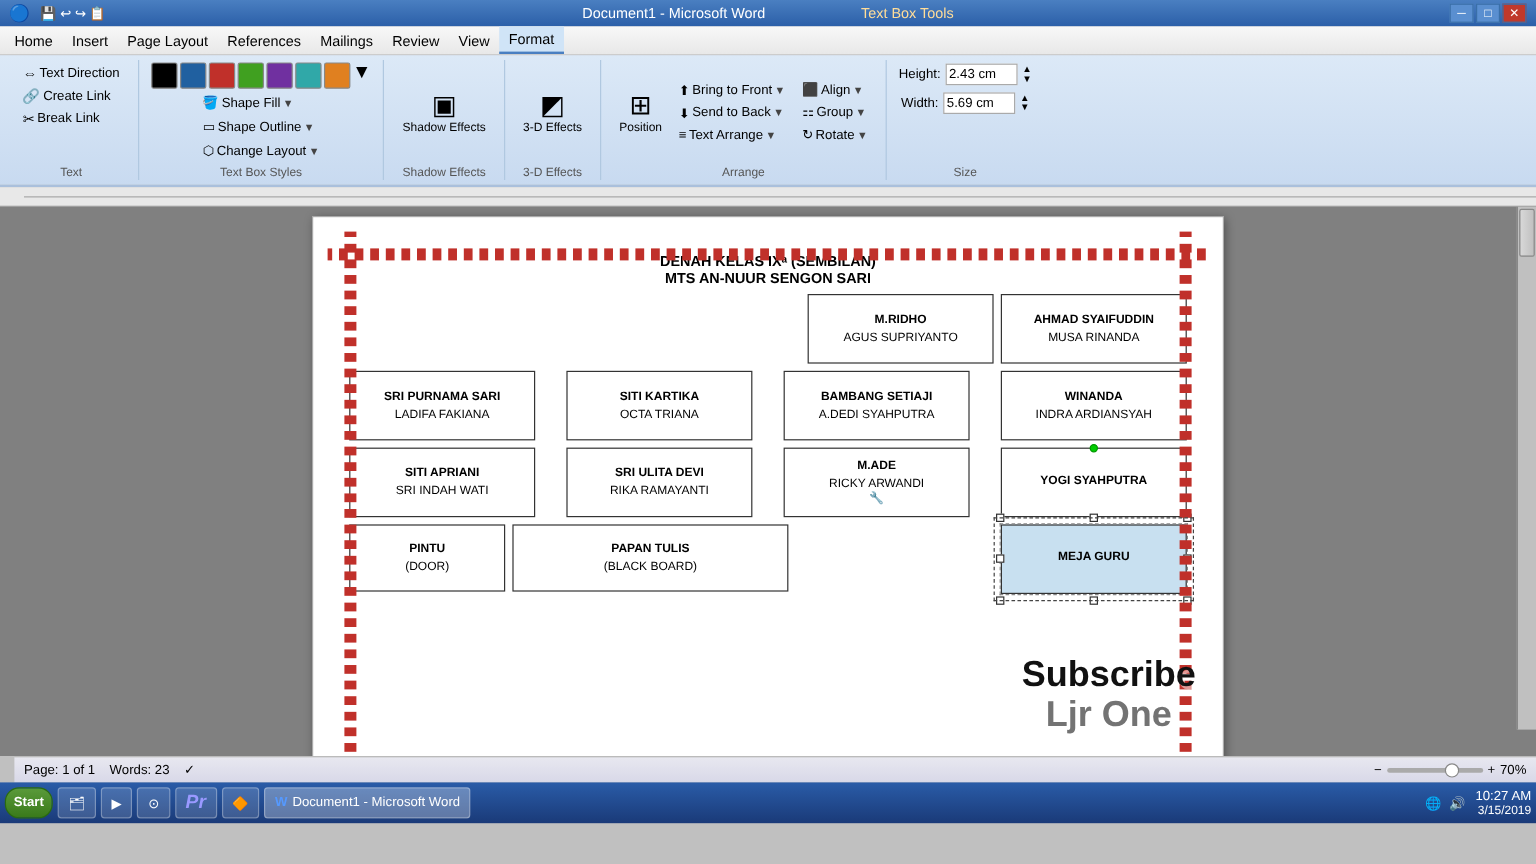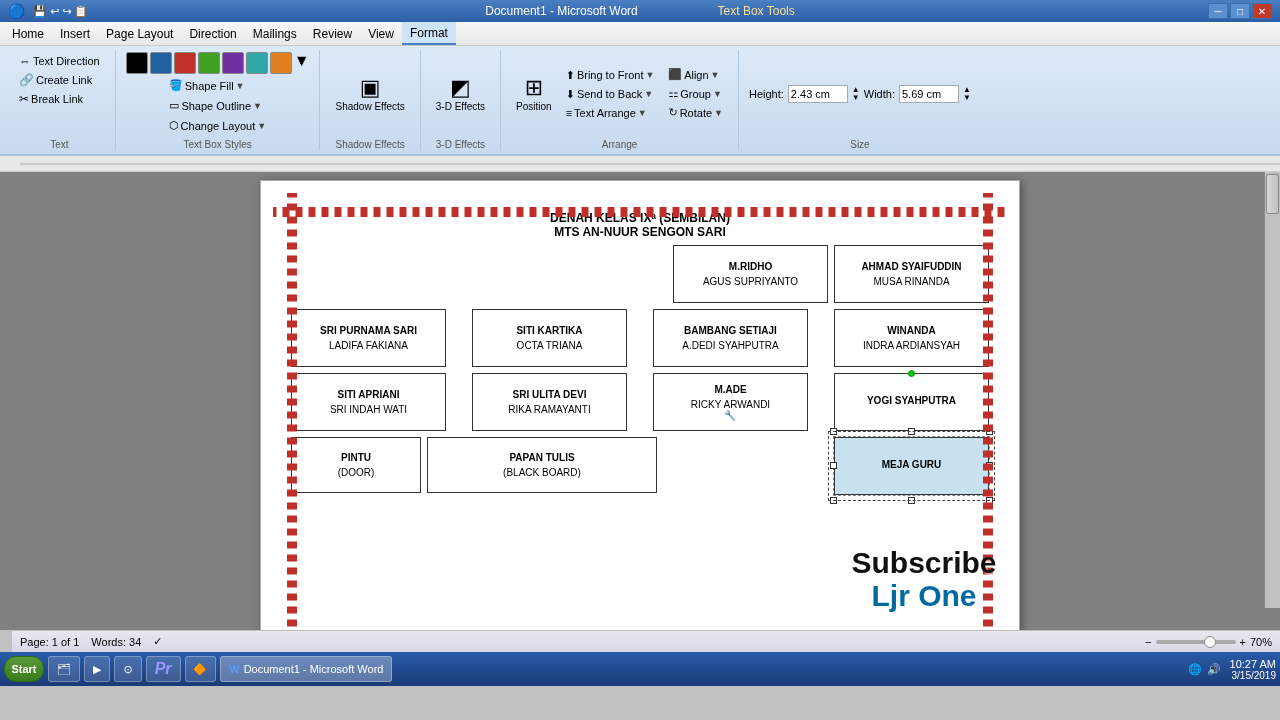--- a/index.html
+++ b/index.html
@@ -263,21 +263,21 @@
       <div class="title-btn">─</div>
       <div class="title-btn">□</div>
       <div class="title-btn close">✕</div>
     </div>
   </div>
 
   <div class="menu-bar">
     <div class="menu-item">Home</div>
     <div class="menu-item">Insert</div>
     <div class="menu-item">Page Layout</div>
-    <div class="menu-item">Direction</div>
+    <div class="menu-item">References</div>
     <div class="menu-item">Mailings</div>
     <div class="menu-item">Review</div>
     <div class="menu-item">View</div>
     <div class="menu-item active">Format</div>
   </div>
 
   <div class="ribbon">
     <div class="ribbon-content">
 
       <div class="ribbon-group">
@@ -390,21 +390,21 @@
               <span>↻</span>
               <span>Rotate</span>
               <span class="dropdown-arrow">▼</span>
             </div>
           </div>
         </div>
         <div class="ribbon-group-label">Arrange</div>
       </div>
 
       <div class="ribbon-group" style="border-right:none;">
-        <div class="ribbon-group-content" style="flex-direction:row;gap:4px;">
+        <div class="ribbon-group-content" style="flex-direction:column;gap:4px;">
           <div class="size-input-row">
             <span>Height:</span>
             <input class="size-input" type="text" value="2.43 cm" style="">
             <div style="display:flex;flex-direction:column;">
               <span style="font-size:8px;cursor:pointer;line-height:1;">▲</span>
               <span style="font-size:8px;cursor:pointer;line-height:1;">▼</span>
             </div>
           </div>
           <div class="size-input-row">
             <span>Width:</span>
@@ -530,34 +530,34 @@
             <div class="seat-box selected" style="width:155px;height:58px;">
               <div class="top-name" style="font-size:10px;">MEJA GURU</div>
             </div>
           </div>
         </div>
 
       </div>
 
       <div class="subscribe-overlay" style="bottom:40px;top:auto;right:0;width:190px;height:100px;">
         <div style="font-size:30px;font-weight:bold;color:#111;text-shadow:2px 2px 0 rgba(255,255,255,0.5);">Subscribe</div>
-        <div style="font-size:30px;font-weight:bold;color:#0369a1;text-shadow:2px 2px 0 rgba(255,255,255,0.5);">Ljr One</div>
+        <div style="font-size:30px;font-weight:bold;color:#737373;text-shadow:2px 2px 0 rgba(255,255,255,0.5);">Ljr One</div>
       </div>
 
     </div>
 
     <div class="scrollbar-right" style="position:absolute;right:0;top:0;bottom:22px;">
       <div class="scroll-thumb"></div>
     </div>
   </div>
 
   <div class="status-bar">
     <div class="status-left">
       <span>Page: 1 of 1</span>
-      <span>Words: 34</span>
+      <span>Words: 23</span>
       <span>✓</span>
     </div>
     <div class="status-right">
       <div class="zoom-bar">
         <span style="cursor:pointer;">−</span>
         <div class="zoom-slider">
           <div class="zoom-thumb"></div>
         </div>
         <span style="cursor:pointer;">+</span>
         <span>70%</span>

